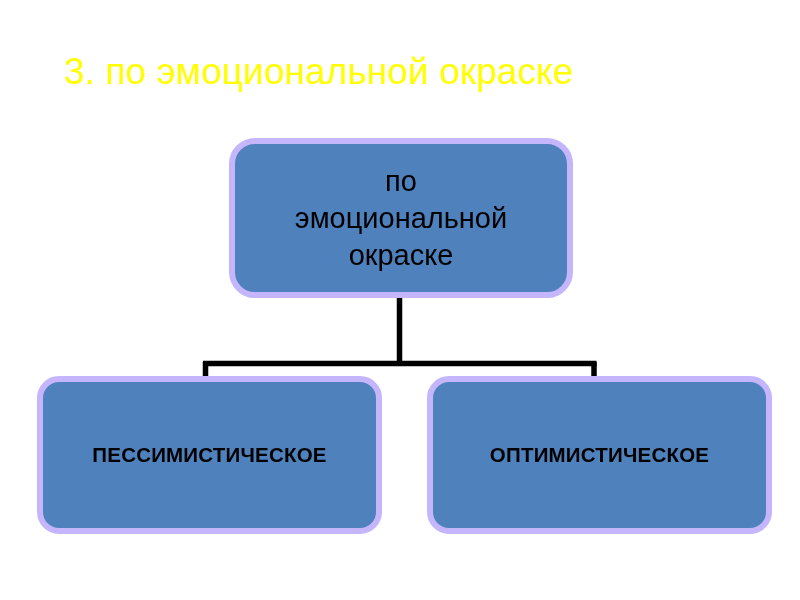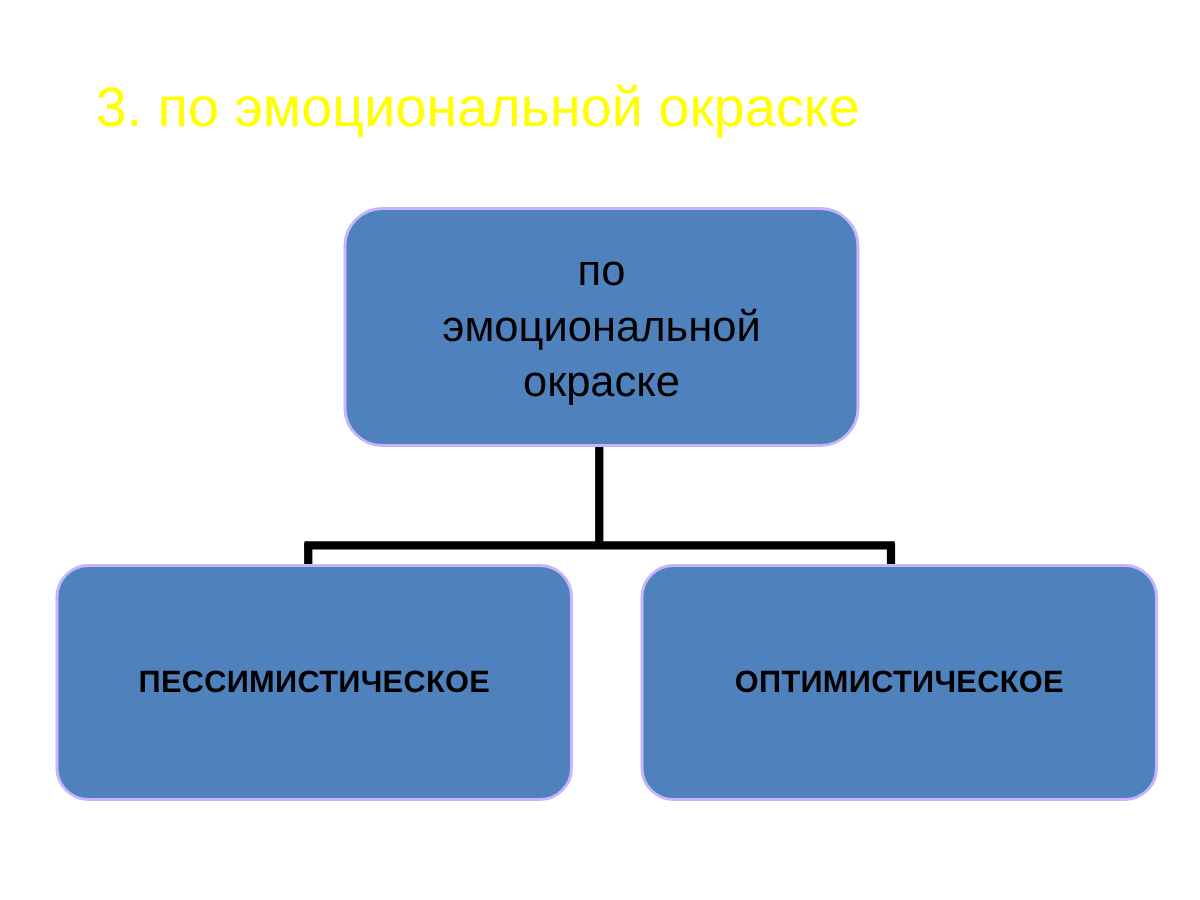--- a/index.html
+++ b/index.html
@@ -44,21 +44,21 @@
     width: 800px;
     height: 600px;
     pointer-events: none;
   }
 
   
   .node {
     position: absolute;
     box-sizing: border-box;
     background: #4f81bd;
-    border: 2px solid #c4b5fd;
+    border: 6px solid #c4b5fd;
     border-radius: 22px;
     display: flex;
     align-items: center;
     justify-content: center;
     text-align: center;
     color: #000000;
   }
   .node-root {
     left: 229px;
     top: 138px;

